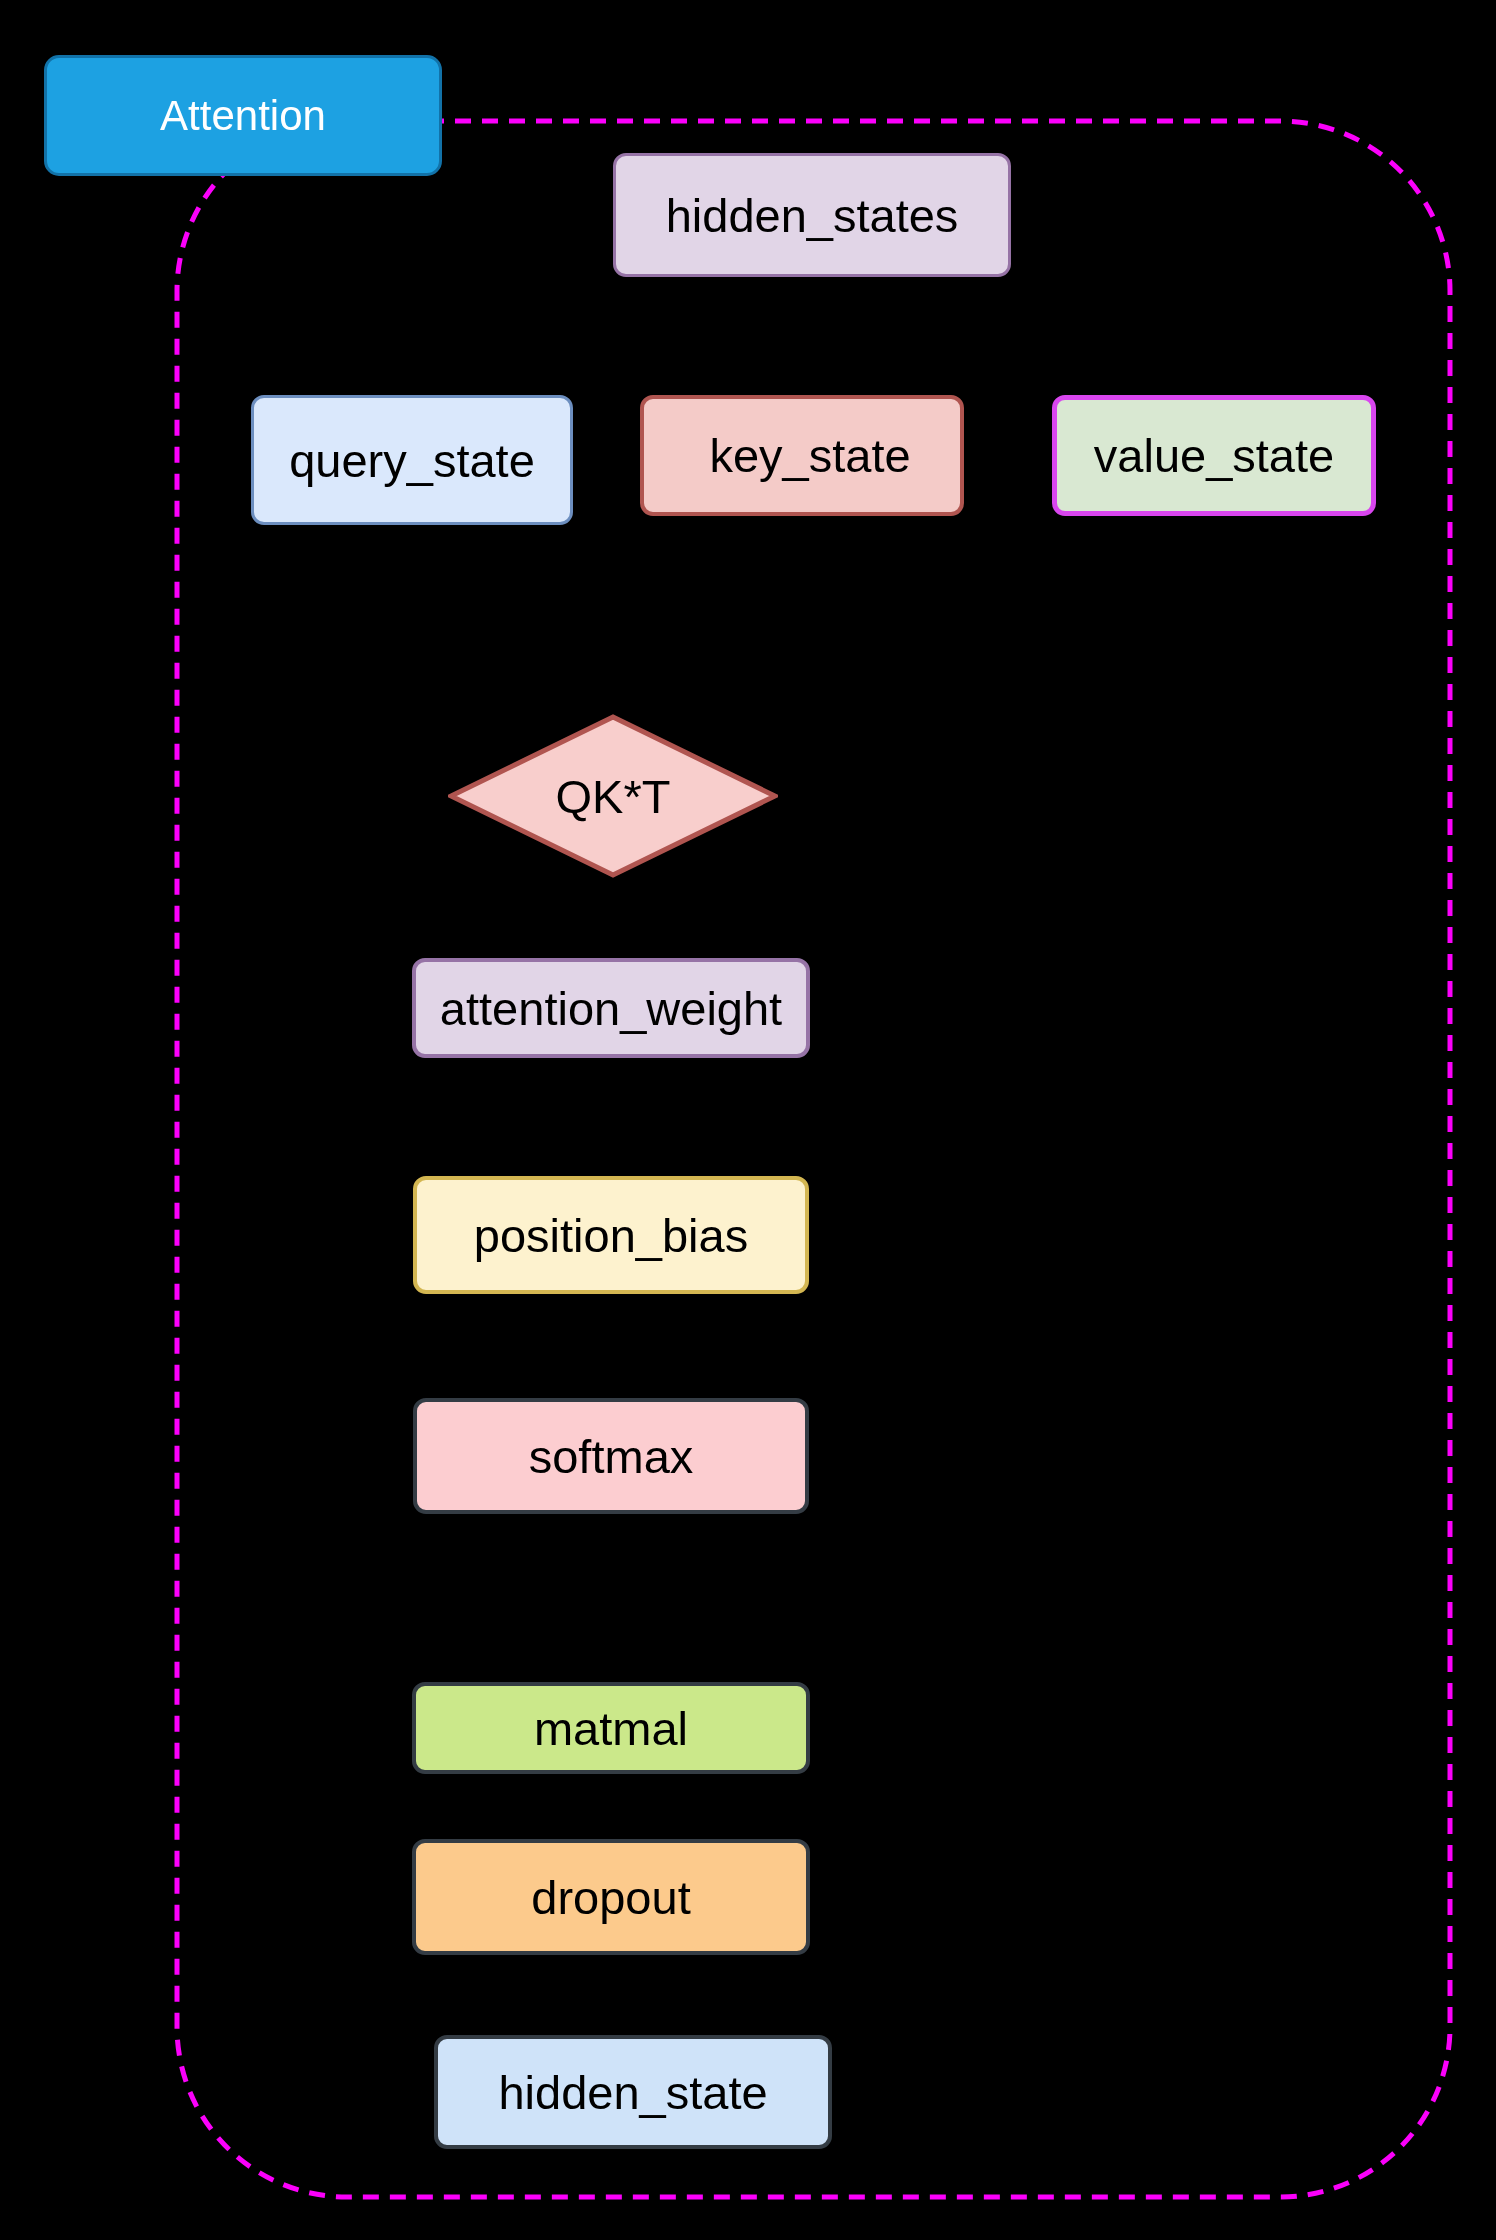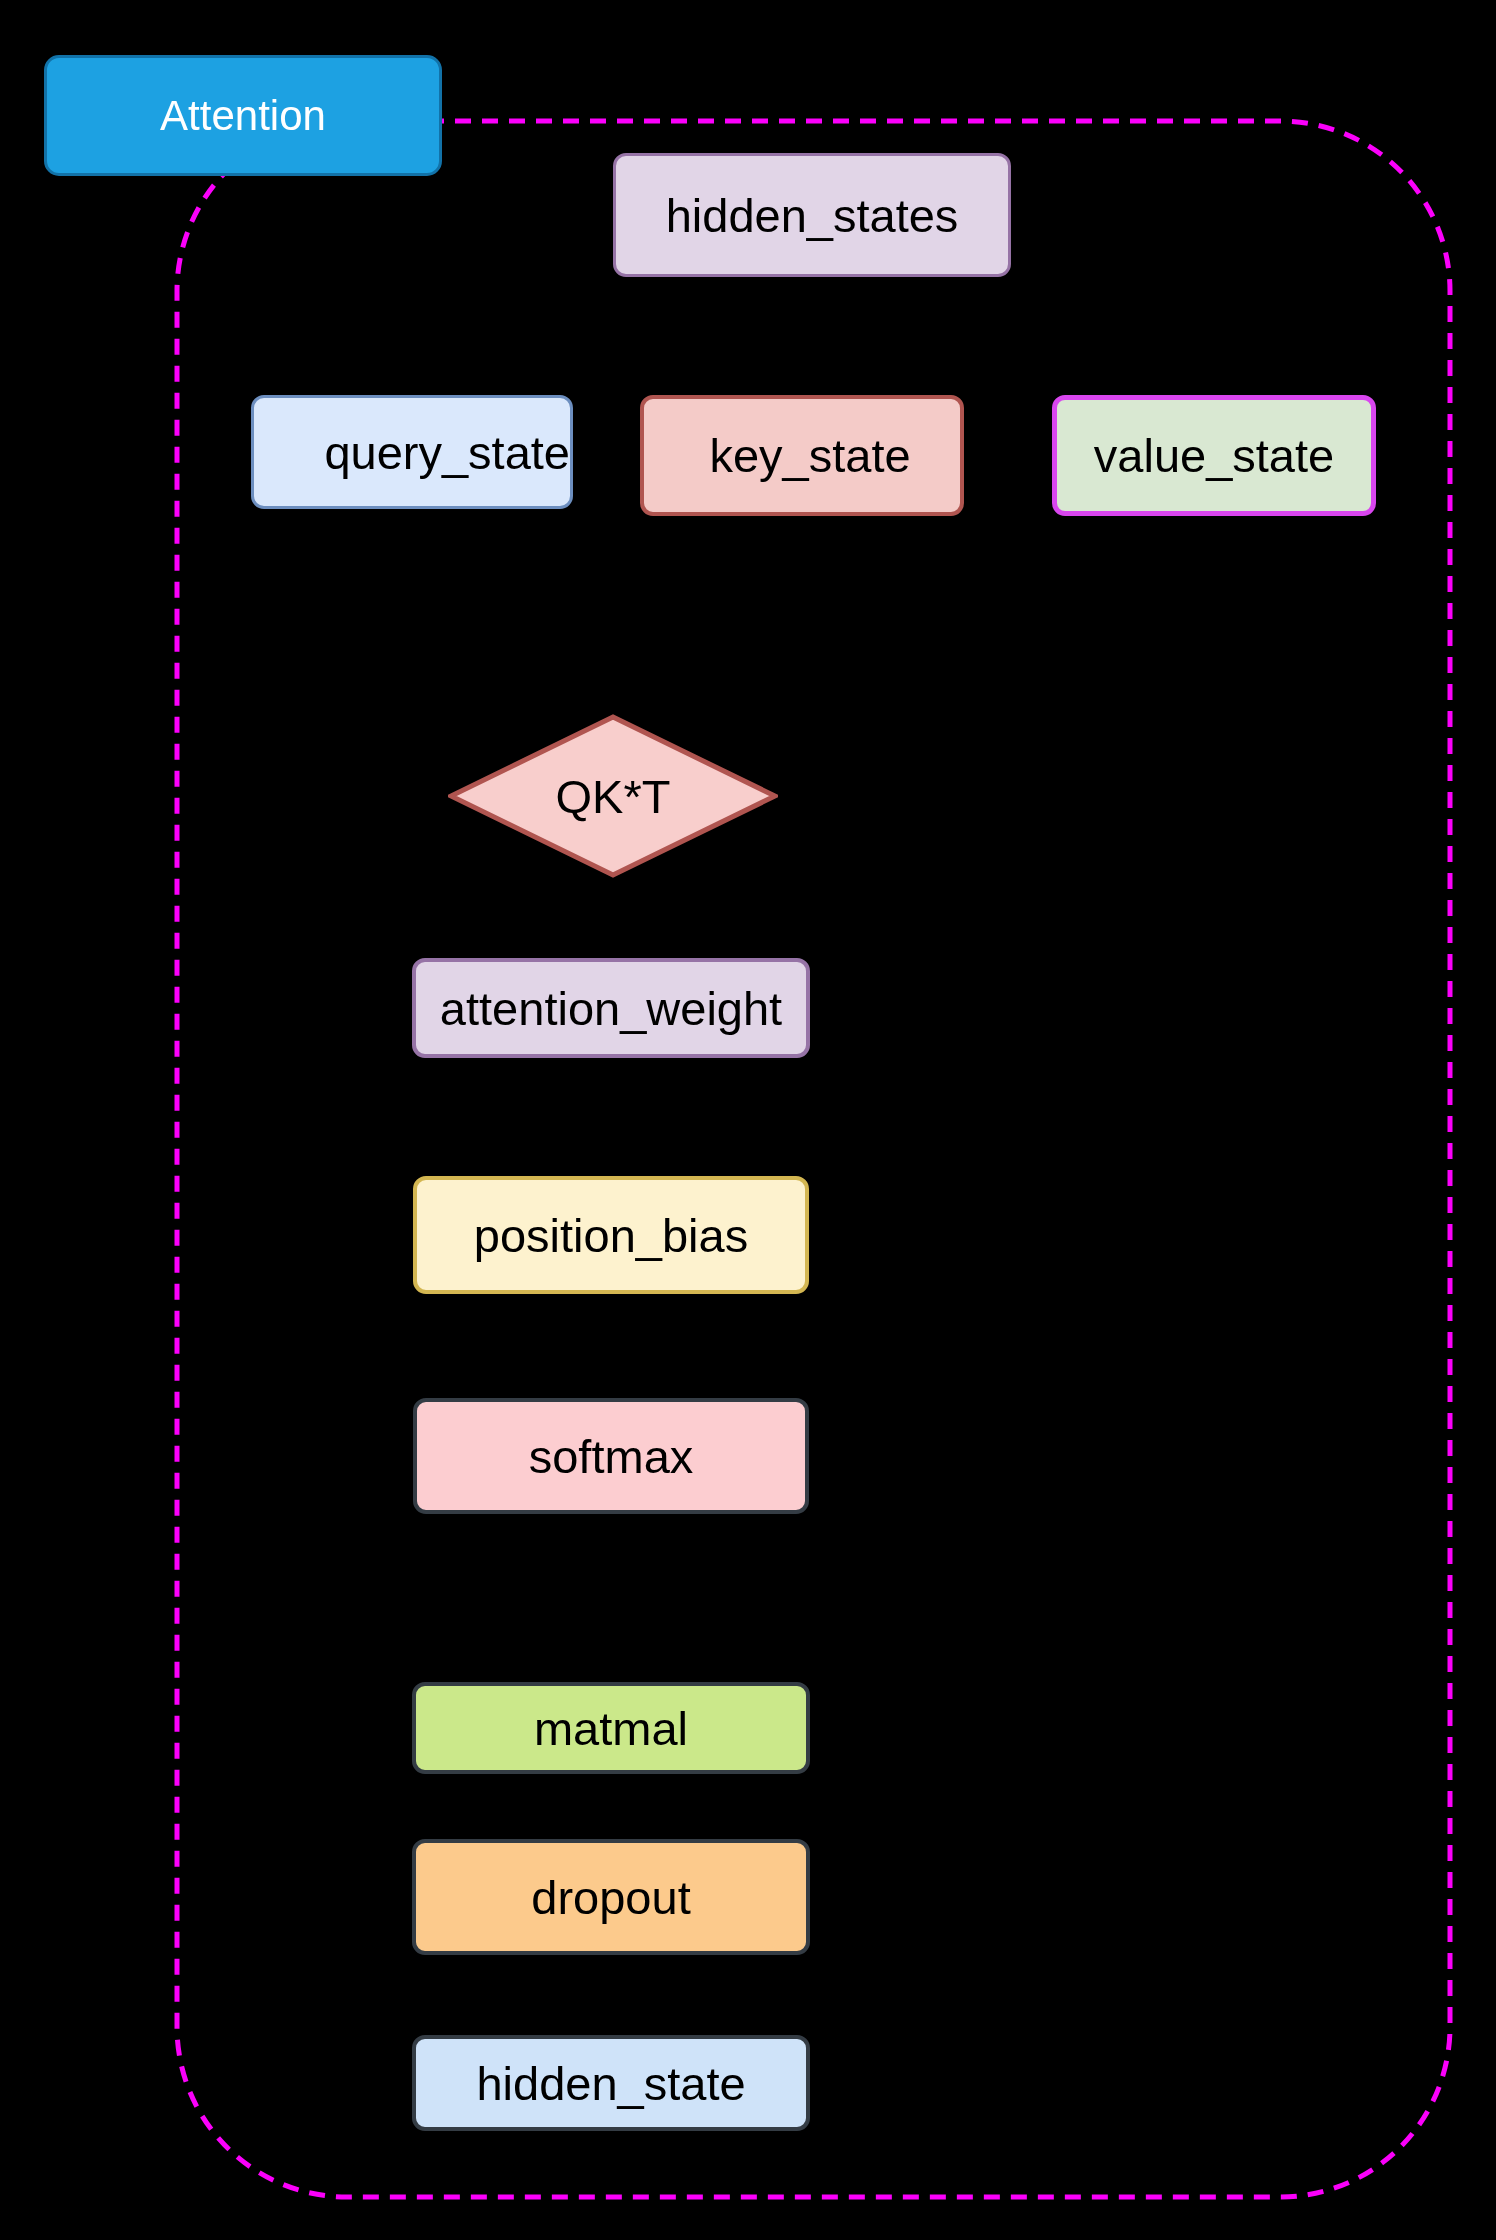--- a/index.html
+++ b/index.html
@@ -47,24 +47,23 @@
     color: #ffffff;
     font-size: 42px;
     border-radius: 15px;
   }
   .n-hidden-states {
     left: 613px; top: 153px; width: 398px; height: 124px;
     background: #e1d5e7;
     border: 3px solid #9673a6;
   }
   .n-query-state {
-    left: 251px; top: 395px; width: 322px; height: 114px;
+    left: 251px; top: 395px; width: 322px; height: 130px;
     background: #dae8fc;
     border: 3px solid #6c8ebf;
-    justify-content: flex-end;
   }
   .n-key-state {
     left: 640px; top: 395px; width: 324px; height: 121px;
     background: #f4cbc8;
     border: 4px solid #b05550;
     padding-left: 16px;
   }
   .n-value-state {
     left: 1052px; top: 395px; width: 324px; height: 121px;
     background: #d9e8d2;
@@ -110,21 +109,21 @@
     left: 412px; top: 1682px; width: 398px; height: 92px;
     background: #cbe88a;
     border: 4px solid #343c44;
   }
   .n-dropout {
     left: 412px; top: 1839px; width: 398px; height: 116px;
     background: #fcca8c;
     border: 4px solid #343c44;
   }
   .n-hidden-state {
-    left: 412px; top: 2035px; width: 398px; height: 96px;
+    left: 434px; top: 2035px; width: 398px; height: 114px;
     background: #cfe3f9;
     border: 4px solid #343c44;
   }
 </style>
 </head>
 <body>
 
 <div class="canvas">
 
   <svg class="boundary-svg" viewBox="0 0 1496 2240" xmlns="http://www.w3.org/2000/svg">

